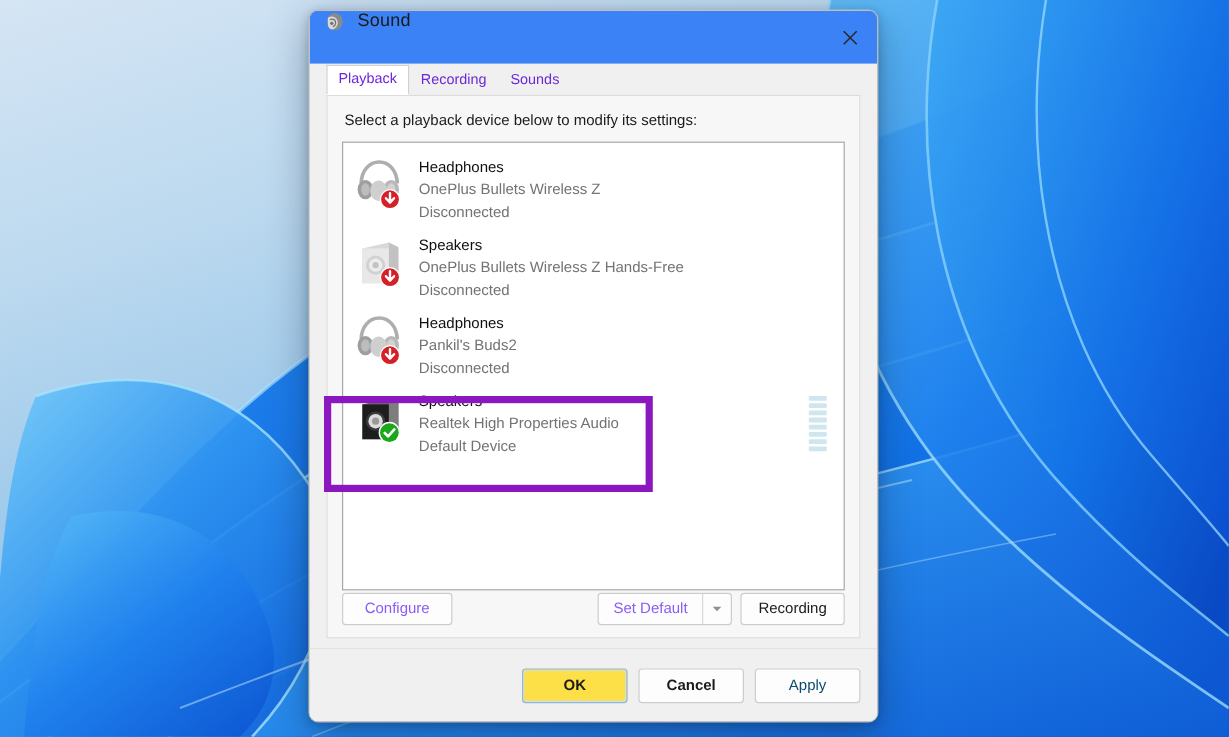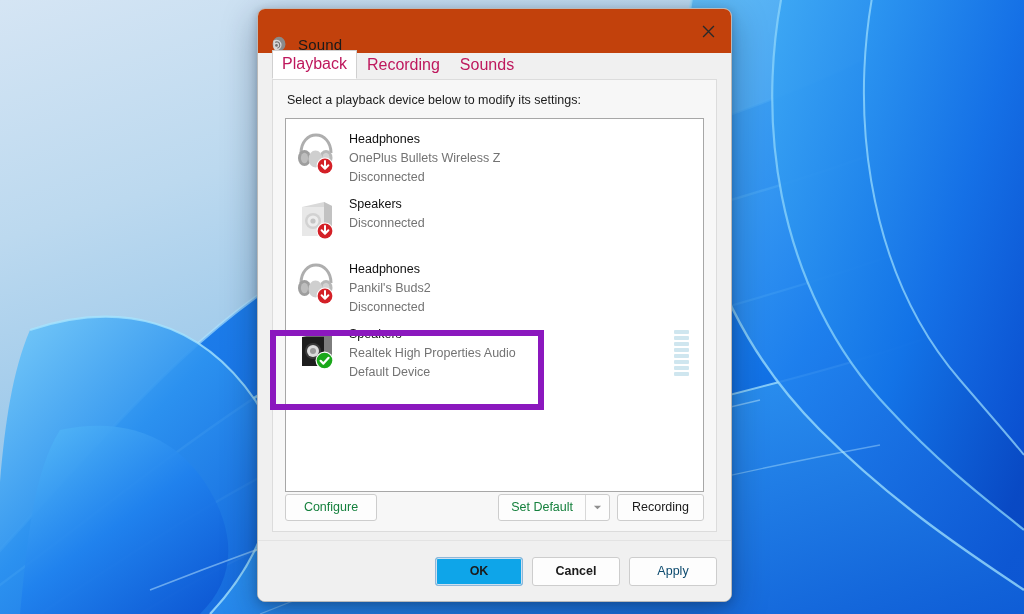--- a/index.html
+++ b/index.html
@@ -30,22 +30,22 @@
     box-shadow: 0 10px 34px rgba(10,28,55,0.36), 0 2px 8px rgba(10,28,55,0.22);
     overflow: hidden;
     font-size: 12.5px;
     color: #1b1b1b;
   }
 
   
   #title-bar {
     position: relative;
     height: 44px;
-    background: #c2410c;
-    display: flex; align-items: flex-end;
+    background: #3b82f6;
+    display: flex; align-items: flex-start;
     padding-left: 12px;
   }
   #app-icon { width: 18px; height: 18px; flex: 0 0 auto; margin-right: 10px; }
   #window-title {
     font-size: 15px; color: #1a1a1a; letter-spacing: .2px;
   }
   #close-button {
     position: absolute; right: 0; top: 0;
     width: 46px; height: 44px;
     display: flex; align-items: center; justify-content: center;
@@ -57,22 +57,22 @@
   #tab-strip {
     display: flex;
     align-items: flex-end;
     padding: 0 14px;
     height: 26px;
     gap: 0px;
     position: relative;
     z-index: 2;
   }
   .tab {
-    font-size: 16px;
-    color: #be185d;
+    font-size: 12px;
+    color: #6d28d9;
     padding: 4px 9px 5px 9px;
     border: 1px solid transparent;
     border-bottom: none;
     background: transparent;
     cursor: pointer;
     line-height: 1.15;
     white-space: nowrap;
   }
   .tab.active {
     background: #ffffff;
@@ -168,21 +168,21 @@
     background: #fdfdfd;
     border: 1px solid #cdcdcd;
     border-radius: 3px;
     height: 27px;
     padding: 0 14px;
     color: #1b1b1b;
     cursor: pointer;
     line-height: 25px;
     white-space: nowrap;
   }
-  .btn.disabled { color: #15803d; cursor: default; }
+  .btn.disabled { color: #8b5cf6; cursor: default; }
   #configure-button { min-width: 92px; }
   .spacer { flex: 1 1 auto; }
   #set-default-split {
     display: flex;
     border: 1px solid #cdcdcd;
     border-radius: 3px;
     background: #fdfdfd;
     height: 27px;
     margin-right: 7px;
     overflow: hidden;
@@ -206,21 +206,21 @@
     left: 0; right: 0; bottom: 0;
     height: 61px;
     background: #f0f0f0;
     border-top: 1px solid #e3e3e3;
     display: flex; align-items: center; justify-content: flex-end;
     padding-right: 14px;
     gap: 9px;
   }
   #dialog-footer .btn { min-width: 88px; height: 29px; line-height: 27px; padding: 0; text-align: center; }
   #ok-button {
-    background: #0ea5e9;
+    background: #fde047;
     border: 1px solid #8fb7d9;
     box-shadow: 0 0 0 1px #cfe0ef inset;
     font-weight: bold;
   }
   #cancel-button { font-weight: bold; }
   #apply-button { color: #0c4a6e; cursor: default; }
 </style>
 </head>
 <body>
 
@@ -355,20 +355,21 @@
             <circle cx="19" cy="27" r="2.6" fill="#c4c4c4"></circle>
           </svg>
           <svg width="18" height="18" viewBox="0 0 18 18" style="left:22px; top:28px;">
             <circle cx="9" cy="9" r="8.4" fill="#ffffff"></circle>
             <circle cx="9" cy="9" r="7.4" fill="#d42027"></circle>
             <path d="M9 4 L9 10 M5.6 8.2 L9 11.8 L12.4 8.2" stroke="#ffffff" stroke-width="2" fill="none" stroke-linecap="round" stroke-linejoin="round"></path>
           </svg>
         </div>
         <div class="device-text">
           <div class="device-name">Speakers</div>
+          <div class="device-desc">OnePlus Bullets Wireless Z Hands-Free</div>
           <div class="device-status">Disconnected</div>
         </div>
       </div>
 
       <div class="device-row">
         <div class="device-icon-wrap">
           <svg width="44" height="46" viewBox="0 0 44 46">
             <path d="M7 24 C7 13, 14 6, 22 6 C30 6, 37 13, 37 24" fill="none" stroke="#aeaeae" stroke-width="3"></path>
             <ellipse cx="10.5" cy="29" rx="6.5" ry="8" fill="#9e9e9e"></ellipse>
             <ellipse cx="10.5" cy="29" rx="3.6" ry="5.2" fill="#bdbdbd"></ellipse>

